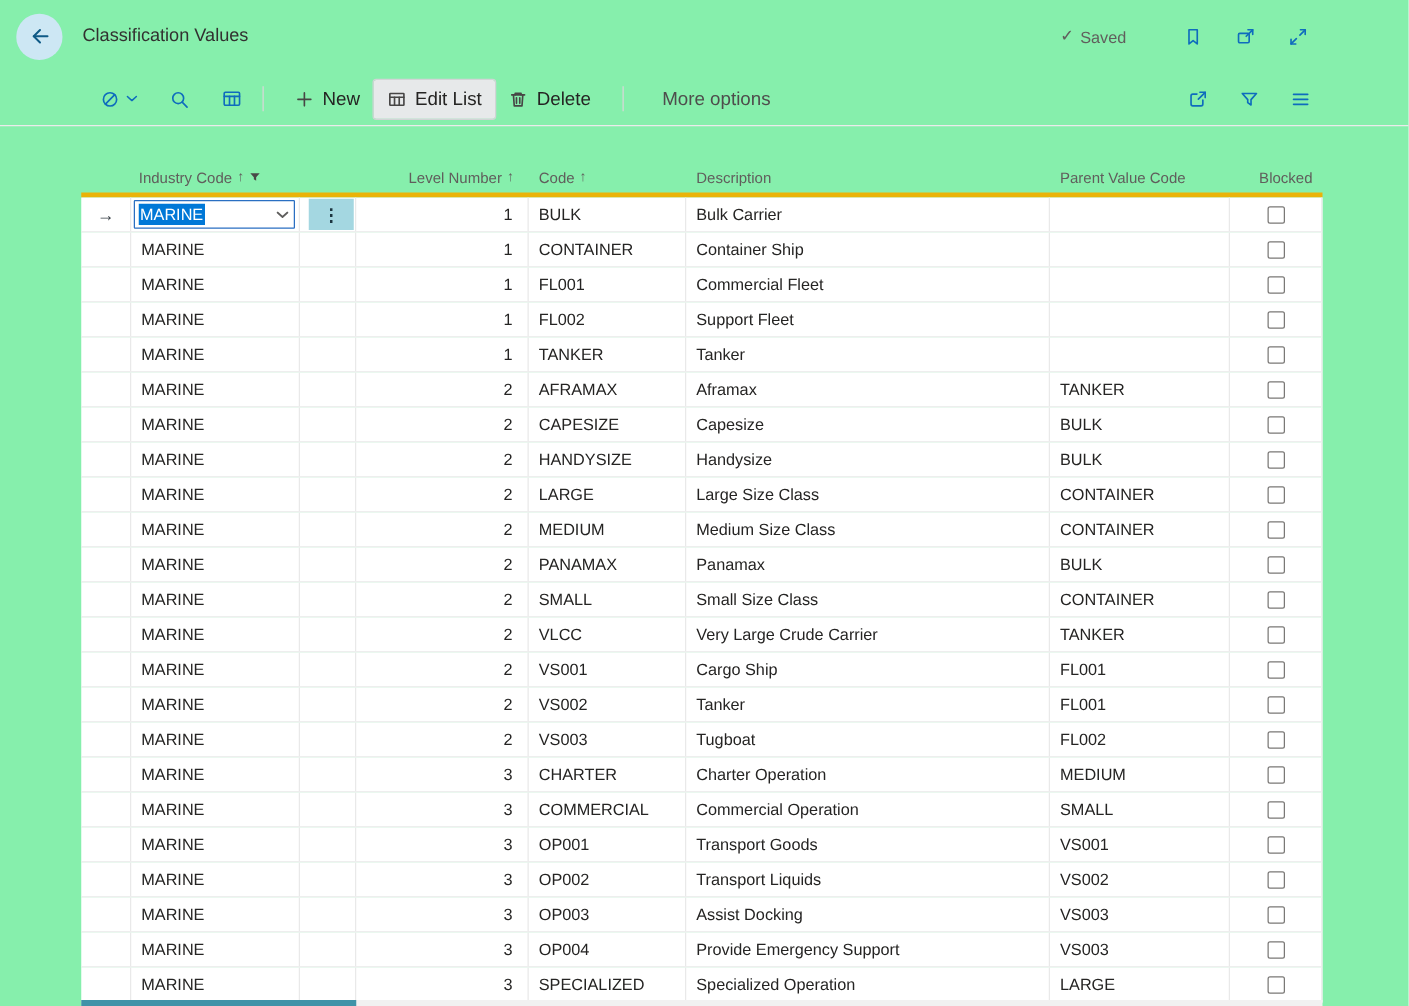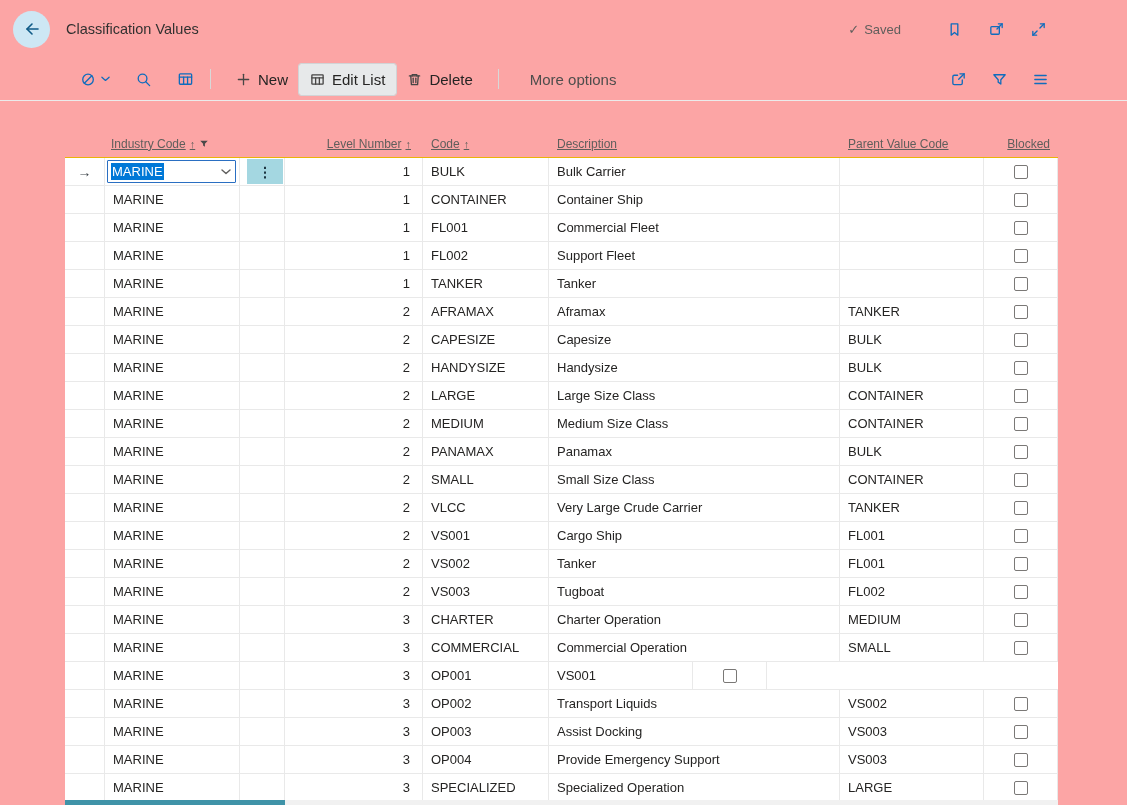--- a/index.html
+++ b/index.html
@@ -5,21 +5,21 @@
   * { box-sizing: border-box; margin: 0; padding: 0; }
   html,body { background:#fff; }
   body {
     font-family: "Liberation Sans", "DejaVu Sans", sans-serif;
     color:#252423;
   }
   .app {
     position: relative;
     width: 1127px;
     height: 805px;
-    background: #fca5a5;
+    background: #86efac;
     overflow: hidden;
   }
 
   
   .page-header {
     display: flex;
     align-items: center;
     height: 58px;
     padding: 0 78px 0 13px;
   }
@@ -89,24 +89,23 @@
   
   .grid {
     margin-left: 65px;
     width: 993px;
     margin-top: 29px;
     font-size: 13px;
   }
   .thead {
     display: flex;
     height: 28px;
-    border-bottom: 1px solid #eab308;
+    border-bottom: 4px solid #eab308;
     color: #605e5c;
     font-size: 12px;
-    text-decoration: underline;
   }
   .thead .td { border: none; gap: 4px; }
   .tr {
     display: flex;
     height: 28px;
     border-bottom: 1px solid #e9e9e9;
     background: #fff;
   }
   .td {
     display: flex;
@@ -847,20 +846,23 @@
     </div>
     <div class="td c-dots">
       
     </div>
     <div class="td c-level">
       <span class="val">3</span>
     </div>
     <div class="td c-code">
       <span class="val">OP001</span>
     </div>
+    <div class="td c-desc">
+      <span class="val">Transport Goods</span>
+    </div>
     <div class="td c-parent">
       <span class="val">VS001</span>
     </div>
     <div class="td c-blocked">
       <span class="checkbox"></span>
     </div>
   </div>
 
   <div class="tr">
     <div class="td gutter">

